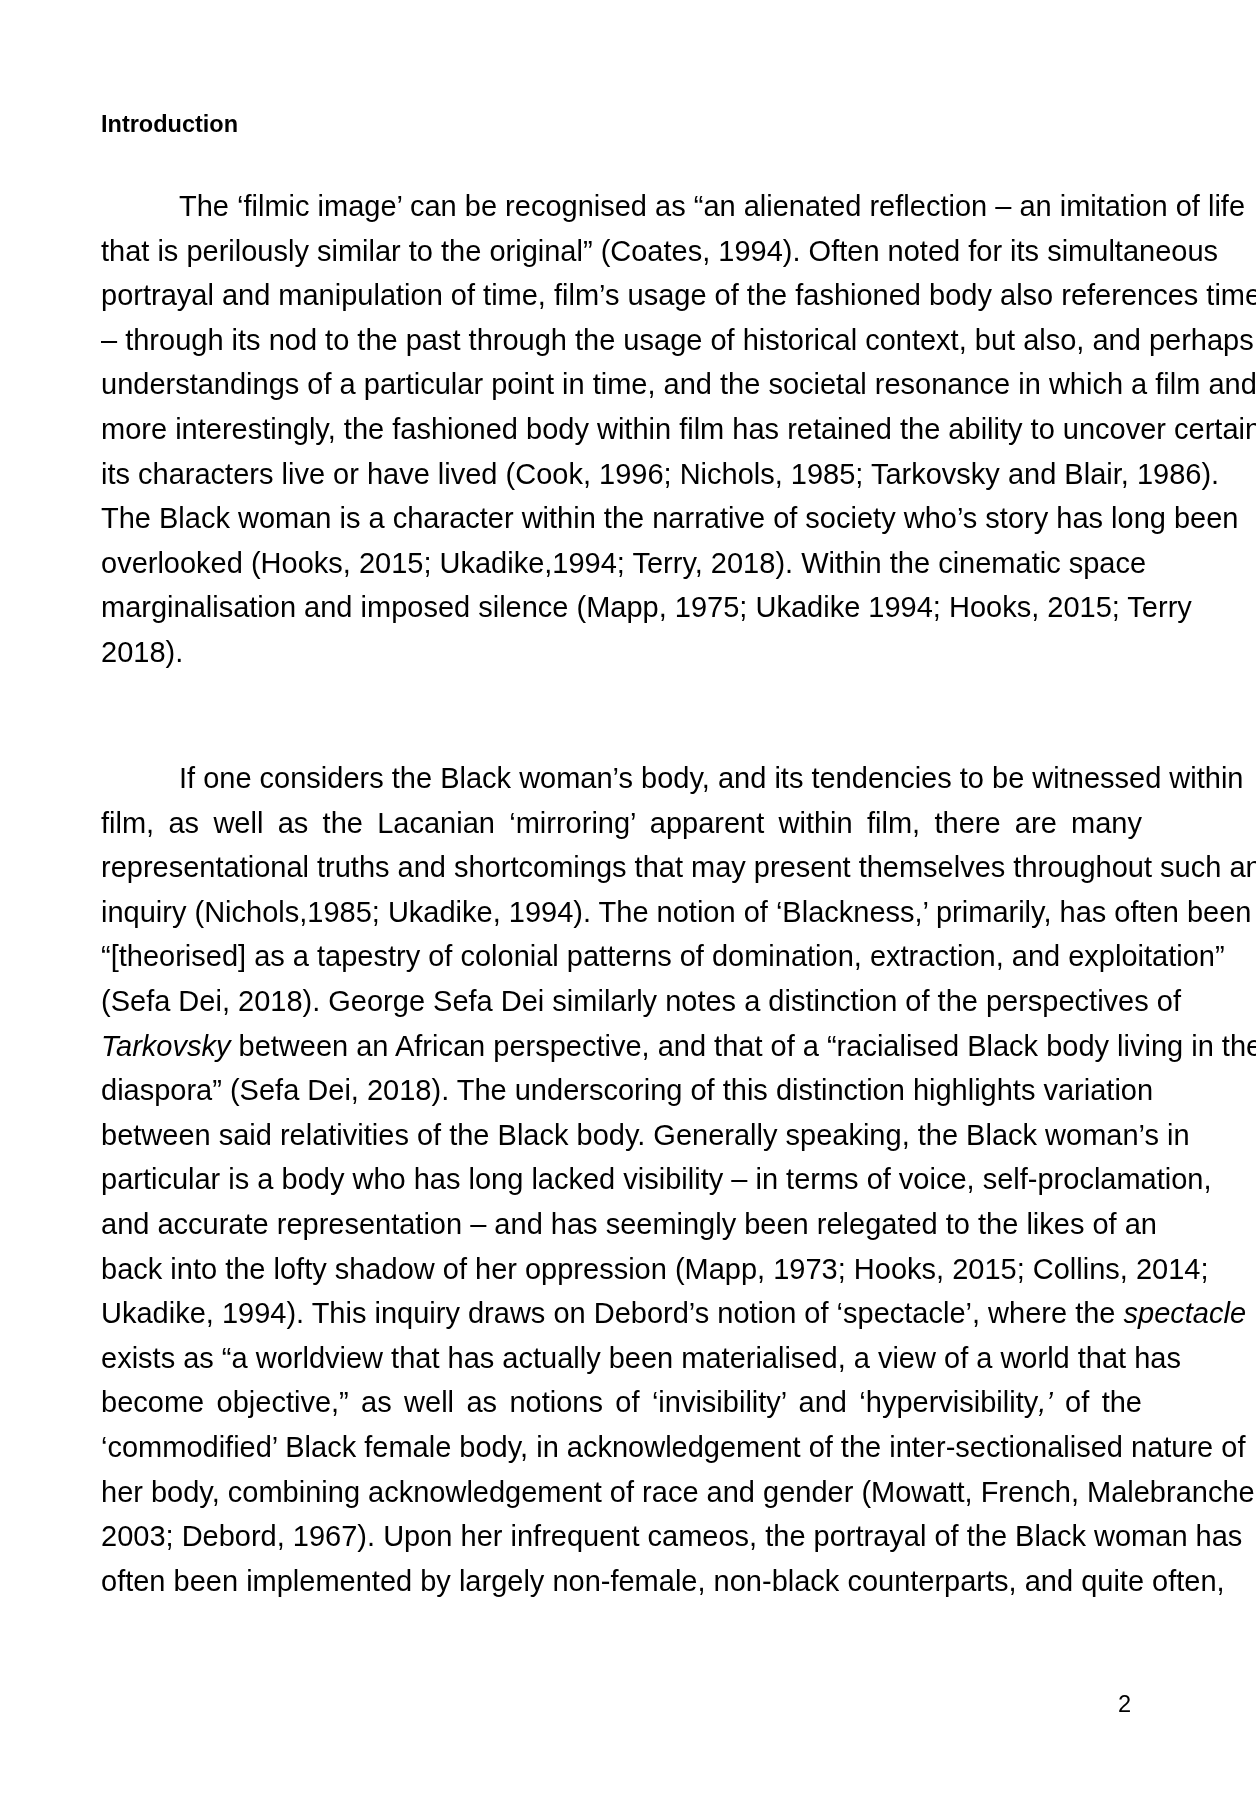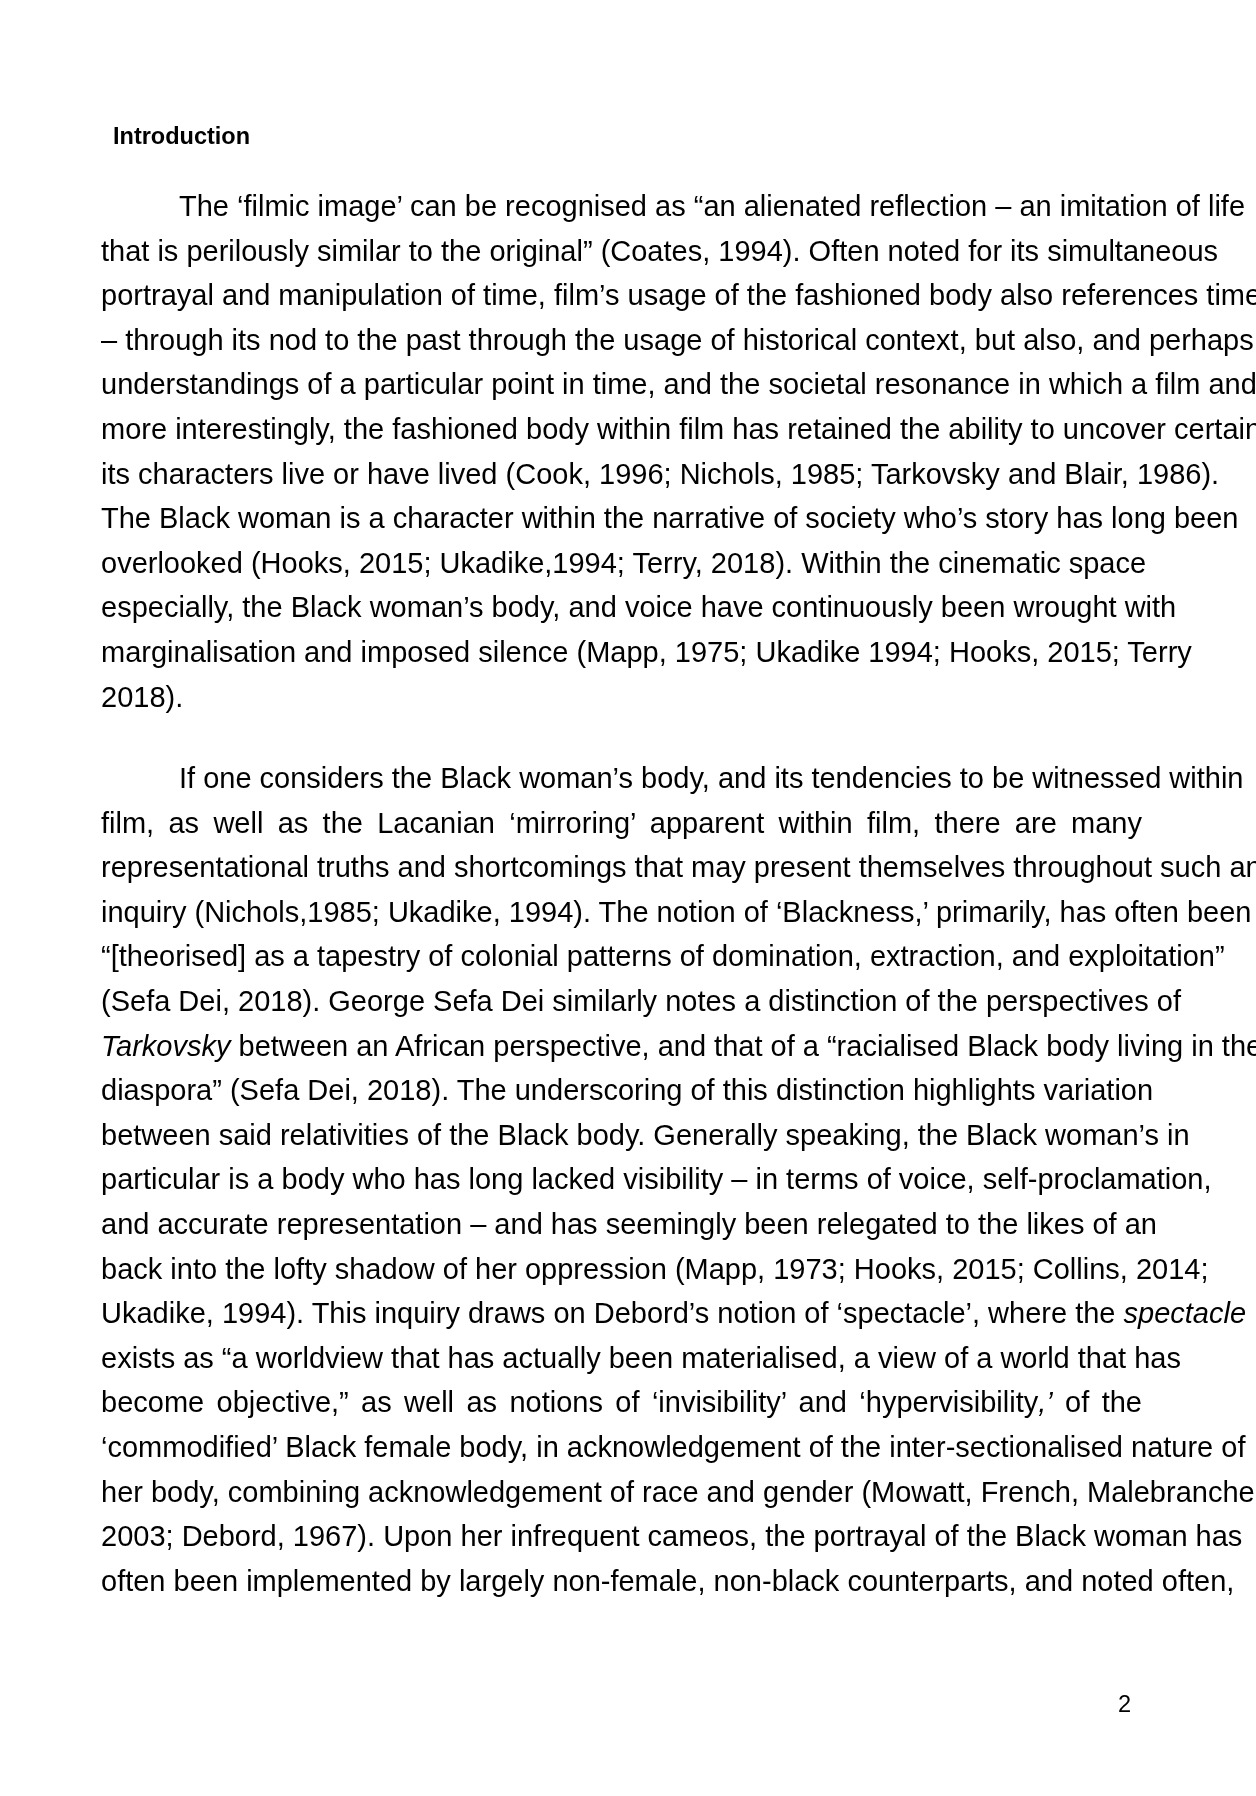--- a/index.html
+++ b/index.html
@@ -23,21 +23,21 @@
       height: 1796px;
       background: #ffffff;
     }
     .heading {
       position: absolute;
       left: 101px;
       top: 110px;
       font-size: 23.5px;
       font-weight: bold;
       line-height: 28px;
-      margin: 12px;
+      margin: 0;
     }
     .body-text {
       position: absolute;
       left: 101px;
       width: 1041px;
       font-size: 29px;
       line-height: 44.6px;
       text-align: justify;
       margin: 0;
     }
@@ -79,21 +79,20 @@
   <div class="body-text p1">
     <span class="line"><span class="indent"></span><span>The ‘filmic image’ can be recognised as “an alienated reflection – an imitation of life</span></span>
     <span class="line">that is perilously similar to the original” (Coates, 1994). Often noted for its simultaneous</span>
     <span class="line">portrayal and manipulation of time, film’s usage of the fashioned body also references time</span>
     <span class="line">– through its nod to the past through the usage of historical context, but also, and perhaps</span>
     <span class="line">understandings of a particular point in time, and the societal resonance in which a film and</span>
     <span class="line">more interestingly, the fashioned body within film has retained the ability to uncover certain</span>
     <span class="line">its characters live or have lived (Cook, 1996; Nichols, 1985; Tarkovsky and Blair, 1986).</span>
     <span class="line">The Black woman is a character within the narrative of society who’s story has long been</span>
     <span class="line">overlooked (Hooks, 2015; Ukadike,1994; Terry, 2018). Within the cinematic space</span>
-    <span class="line">especially, the Black woman’s body, and voice have continuously been wrought with</span>
     <span class="line">marginalisation and imposed silence (Mapp, 1975; Ukadike 1994; Hooks, 2015; Terry</span>
     <span class="line last">2018).</span>
   </div>
 
   <div class="body-text p2">
     <span class="line"><span class="indent"></span><span>If one considers the Black woman’s body, and its tendencies to be witnessed within</span></span>
     <span class="line">film, as well as the Lacanian ‘mirroring’ apparent within film, there are many</span>
     <span class="line">representational truths and shortcomings that may present themselves throughout such an</span>
     <span class="line">inquiry (Nichols,1985; Ukadike, 1994). The notion of ‘Blackness,’ primarily, has often been</span>
     <span class="line">“[theorised] as a tapestry of colonial patterns of domination, extraction, and exploitation”</span>
@@ -103,18 +102,18 @@
     <span class="line">between said relativities of the Black body. Generally speaking, the Black woman’s in</span>
     <span class="line">particular is a body who has long lacked visibility – in terms of voice, self-proclamation,</span>
     <span class="line">and accurate representation – and has seemingly been relegated to the likes of an</span>
     <span class="line">back into the lofty shadow of her oppression (Mapp, 1973; Hooks, 2015; Collins, 2014;</span>
     <span class="line"><span>Ukadike, 1994). This inquiry draws on Debord’s notion of ‘spectacle’, where the </span><em>spectacle</em></span>
     <span class="line">exists as “a worldview that has actually been materialised, a view of a world that has</span>
     <span class="line"><span>become objective,” as well as notions of ‘invisibility’ and ‘hypervisibility</span><em>,’</em><span> of the</span></span>
     <span class="line">‘commodified’ Black female body, in acknowledgement of the inter-sectionalised nature of</span>
     <span class="line">her body, combining acknowledgement of race and gender (Mowatt, French, Malebranche,</span>
     <span class="line">2003; Debord, 1967). Upon her infrequent cameos, the portrayal of the Black woman has</span>
-    <span class="line">often been implemented by largely non-female, non-black counterparts, and noted often,</span>
+    <span class="line">often been implemented by largely non-female, non-black counterparts, and quite often,</span>
   </div>
 
   <div class="page-number">2</div>
 
 </div>
 
 </body></html>

